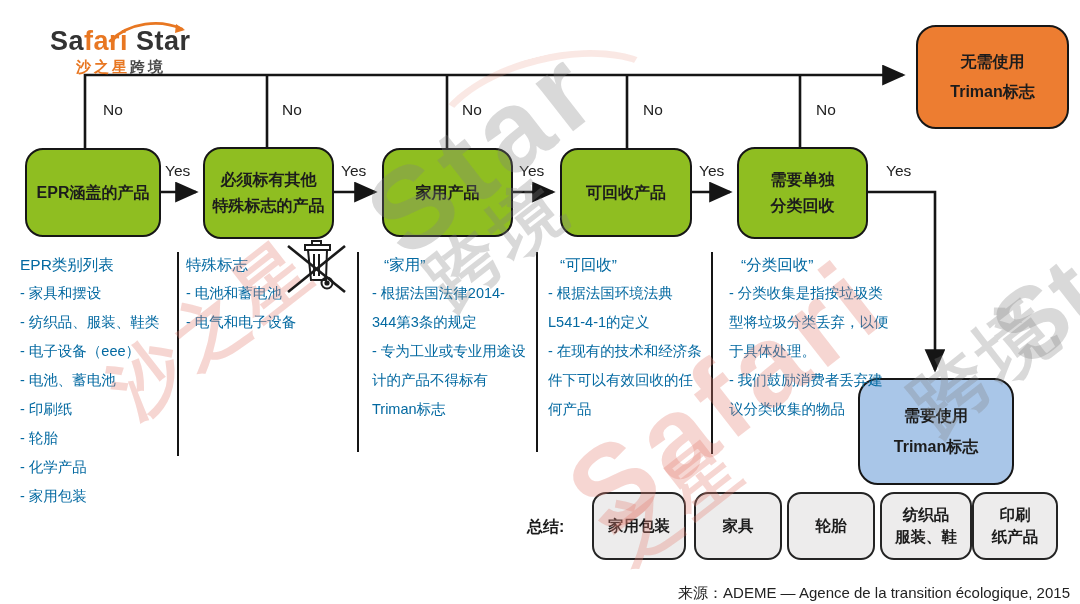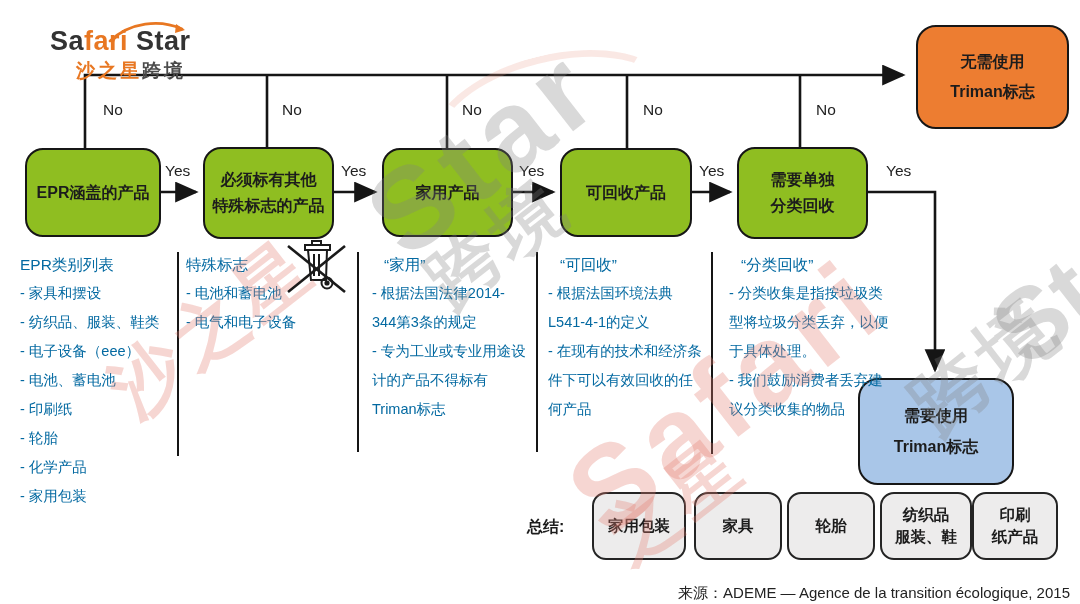--- a/index.html
+++ b/index.html
@@ -4,21 +4,21 @@
 <style>
   html,body{margin:0;padding:0;background:#fff;}
   .canvas{position:relative;width:1080px;height:604px;background:#ffffff;overflow:hidden;
           font-family:"Liberation Sans","DejaVu Sans",sans-serif;color:#1c1c1c;}
 
   
   .logo{position:absolute;left:18px;top:26px;z-index:20;margin-left:32px;}
   .logo-text{font-size:27px;font-weight:bold;letter-spacing:0.5px;color:#333;}
   .logo-text .orange{color:var(--brand_orange);}
   .logo-swoosh{position:absolute;left:56px;top:-6px;}
-  .logo-sub{margin-top:1px;padding-left:26px;font-size:19px;font-weight:bold;letter-spacing:3px;color:#4a4a4a;}
+  .logo-sub{margin-top:1px;padding-left:26px;font-size:15px;font-weight:bold;letter-spacing:3px;color:#4a4a4a;}
   .logo-sub .orange{color:var(--brand_orange);}
 
   
   .wires{position:absolute;left:0;top:0;z-index:5;}
 
   
   .node{position:absolute;top:148px;height:85px;background:var(--green);
         border:2.5px solid #161616;border-radius:18px;display:flex;flex-direction:column;
         align-items:center;justify-content:center;font-weight:bold;font-size:16px;
         line-height:1.6;z-index:10;text-align:center;}

